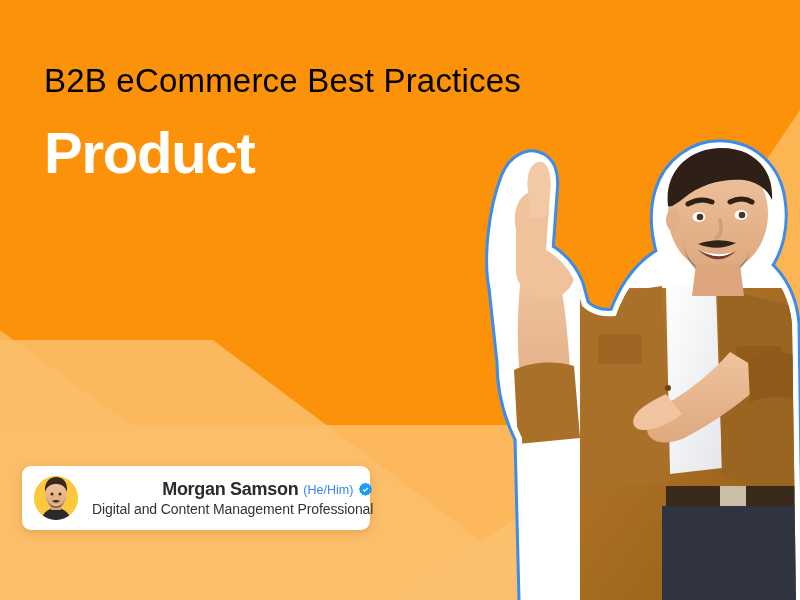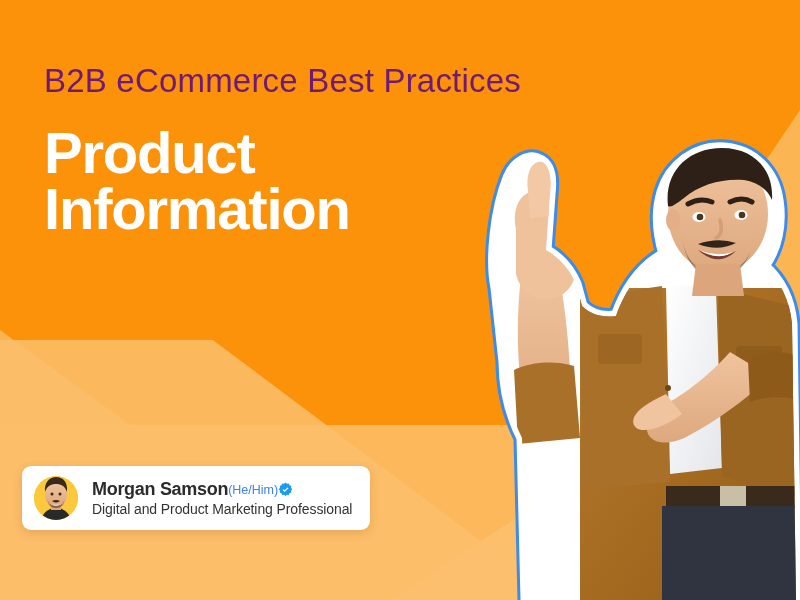--- a/index.html
+++ b/index.html
@@ -73,21 +73,21 @@
   .text-block {
     position:absolute;
     left:44px; top:62px;
     width:470px;
     z-index:6;
   }
   .eyebrow {
     font-size:33px;
     line-height:1.18;
     font-weight:400;
-    color:#701a75;
+    color:#000000;
     letter-spacing:.2px;
     white-space:nowrap;
   }
   .headline {
     margin-top:24px;
     font-size:58px;
     line-height:.97;
     font-weight:700;
     color:#ffffff;
     letter-spacing:-1.2px;
@@ -137,21 +137,23 @@
   .badge-text {
     margin-left:11px;
     display:flex;
     flex-direction:column;
     justify-content:center;
     gap:1px;
   }
   .badge-line1 {
     display:flex;
     align-items:center;
+    gap:5px;
     white-space:nowrap;
+    justify-content:flex-end;
   }
   .badge-name {
     font-size:18px;
     font-weight:700;
     color:#2b2b2b;
     letter-spacing:-.3px;
   }
   .badge-pronouns {
     font-size:12.5px;
     font-weight:400;
@@ -177,21 +179,20 @@
     <div class="bg-diag-right"></div>
     <div class="bg-diag-left-top"></div>
     <div class="bg-diag-left"></div>
     <div class="bg-diag-midright"></div>
   </div>
 
   <div class="text-block">
     <div class="eyebrow">B2B eCommerce Best Practices</div>
     <div class="headline">
       <span class="ln">Product</span>
-      <span class="ln">Information</span>
     </div>
   </div>
 
   <div class="person">
     <svg viewBox="0 0 370 462" xmlns="http://www.w3.org/2000/svg" aria-hidden="true">
       <defs>
         <clipPath id="bodyClip">
           <path d="M78,40 C84,24 99,16 110,22 C120,27 122,40 120,56
                    L116,112 C130,120 140,132 146,146
                    L152,168 C160,176 172,180 186,178
@@ -368,17 +369,17 @@
 
     <div class="badge-text">
       <div class="badge-line1">
         <span class="badge-name">Morgan Samson</span>
         <span class="badge-pronouns">(He/Him)</span>
         <svg class="verified" viewBox="0 0 24 24" xmlns="http://www.w3.org/2000/svg" aria-hidden="true">
           <path fill="#1D9BF0" d="M12 0.8l2.3 2.0 3.0-0.5 1.1 2.9 2.9 1.1-0.5 3.0 2.0 2.3-2.0 2.3 0.5 3.0-2.9 1.1-1.1 2.9-3.0-0.5-2.3 2.0-2.3-2.0-3.0 0.5-1.1-2.9-2.9-1.1 0.5-3.0-2.0-2.3 2.0-2.3-0.5-3.0 2.9-1.1 1.1-2.9 3.0 0.5z"></path>
           <path fill="#FFFFFF" d="M10.6 16.1l-3.3-3.3 1.4-1.4 1.9 1.9 4.7-4.7 1.4 1.4z"></path>
         </svg>
       </div>
-      <div class="badge-role">Digital and Product Marketing Professional</div>
+      <div class="badge-role">Digital and Content Management Professional</div>
     </div>
   </div>
 
 </div>
 
 </body></html>

